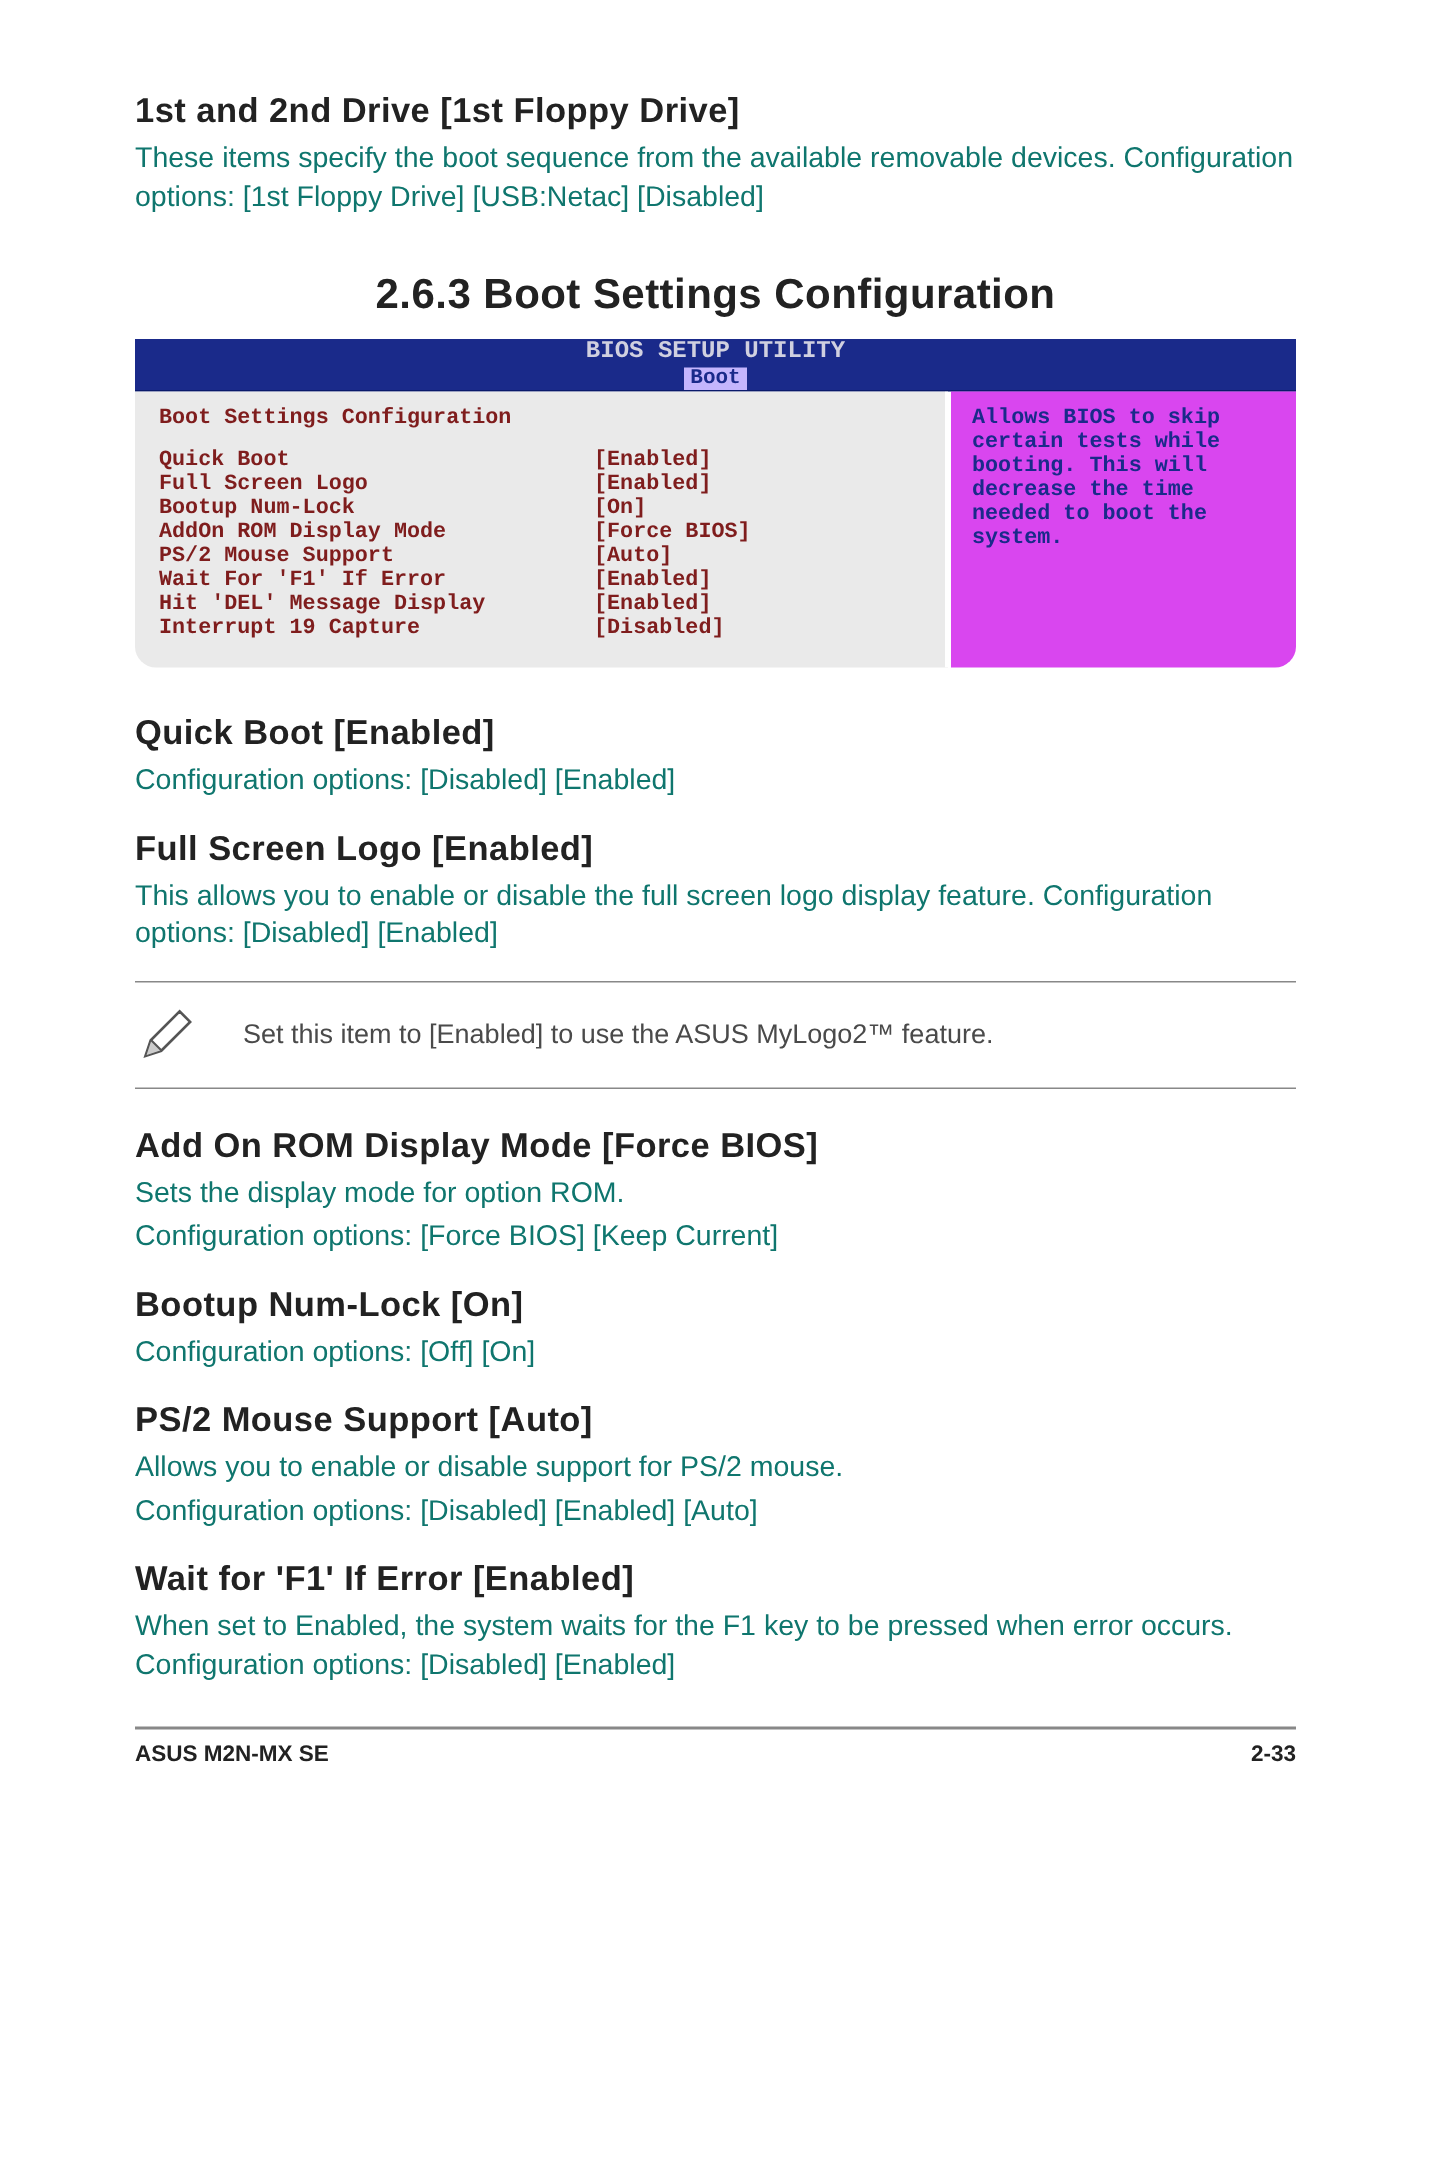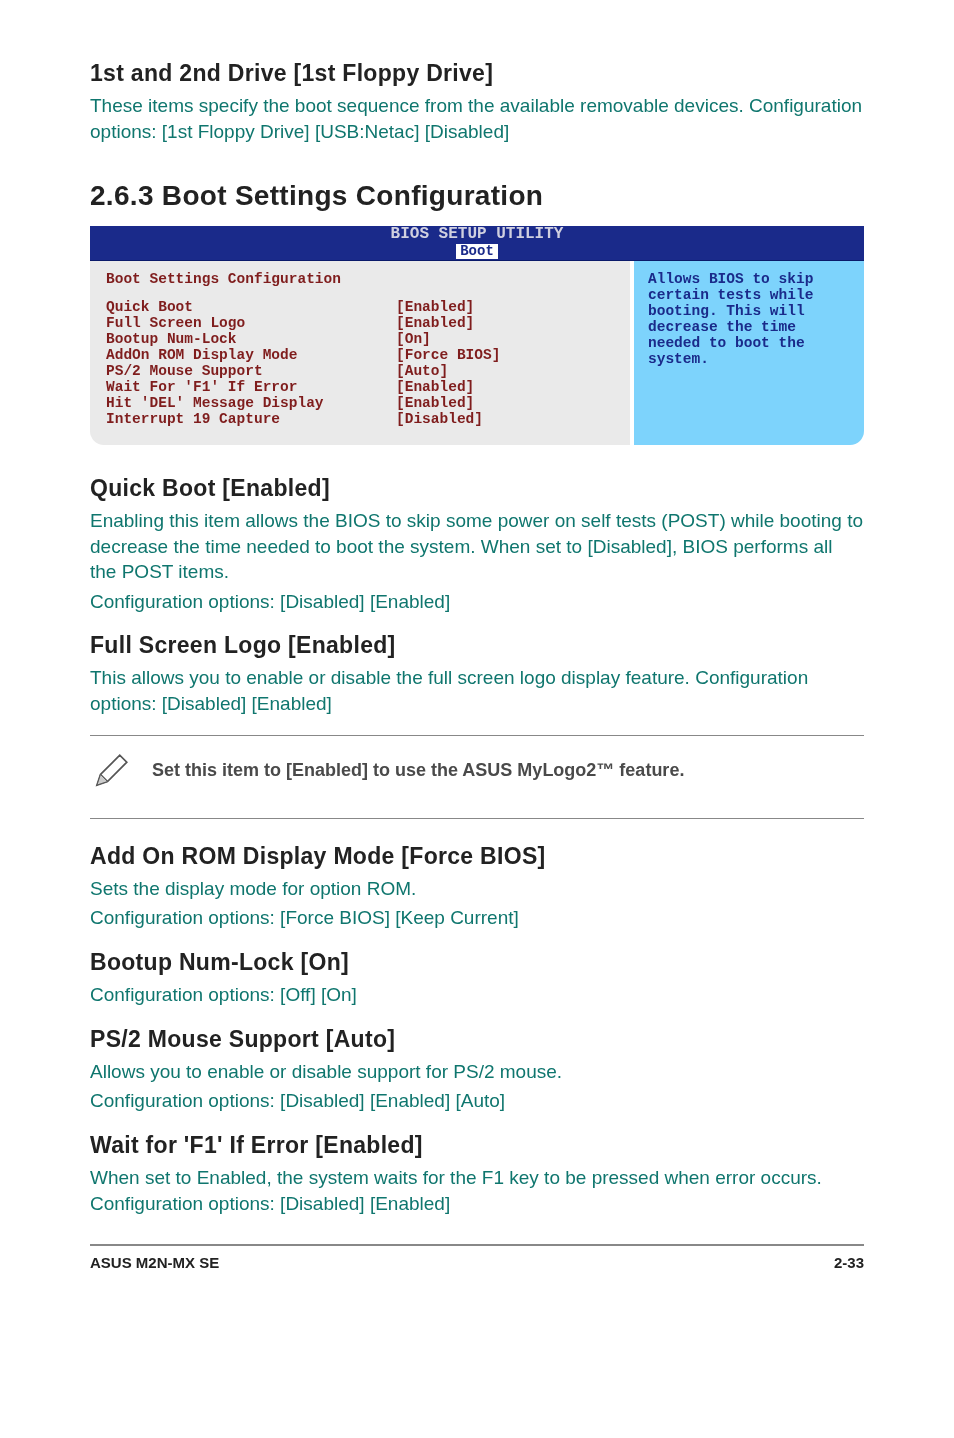--- a/index.html
+++ b/index.html
@@ -15,20 +15,21 @@
       font-weight: bold;
       margin-bottom: 6px;
       letter-spacing: 0.3px;
     }
     h1.section-h1 {
       font-size: 28px;
       font-weight: bold;
       margin-top: 36px;
       margin-bottom: 14px;
       letter-spacing: 0.3px;
+      text-align: center;
     }
     p.body-text {
       font-size: 19px;
       line-height: 1.35;
       color: #0f766e;
       margin-bottom: 4px;
     }
     .bios-box {
       width: 100%;
       margin-top: 10px;
@@ -41,21 +42,21 @@
       font-family: "Courier New", monospace;
       font-weight: bold;
       font-size: 16px;
       text-align: center;
       padding: 0px 0 0px 0;
       line-height: 1.05;
       border-bottom: 1px solid #0a1a6a;
     }
     .bios-header .tab {
       display: inline-block;
-      background: #ffffff;
+      background: #c4b5fd;
       color: #1a2a8a;
       padding: 0 4px;
       font-size: 14px;
       margin-top: 1px;
     }
     .bios-body {
       display: flex;
       font-family: "Courier New", monospace;
       font-size: 14.5px;
       font-weight: bold;
@@ -63,38 +64,37 @@
     .bios-left {
       flex: 1;
       background: #eaeaea;
       color: #7f1d1d;
       padding: 10px 16px 18px 16px;
       border-radius: 0 0 0 14px;
       border-right: 4px solid #fff;
     }
     .bios-right {
       width: 230px;
-      background: #7dd3fc;
+      background: #d946ef;
       color: #1a2a8a;
       padding: 10px 14px 18px 14px;
       border-radius: 0 0 14px 0;
     }
     .bios-row { display: flex; align-items: center; }
     .bios-label { width: 290px; }
     .bios-val { }
     .bios-title { margin-bottom: 12px; }
     .note-box {
       border-top: 1px solid #888;
       border-bottom: 1px solid #888;
       margin: 18px 0 24px 0;
-      padding: 14px 0 26px 0;
+      padding: 14px 0 14px 0;
       display: flex;
       align-items: center;
-      gap: 20px;
-      font-weight: bold;
+      gap: 30px;
     }
     .note-text {
       font-size: 18px;
       color: #4a4a4a;
     }
     .pencil-icon {
       width: 42px;
       height: 42px;
       flex-shrink: 0;
     }
@@ -160,21 +160,20 @@
         </div>
     </div>
     <div class="bios-right">
       <div>Allows BIOS to skip certain tests while booting. This will decrease the time needed to boot the system.</div>
     </div>
   </div>
 </div>
 
 <div class="sub-section">
   <h2 class="section-h2">Quick Boot [Enabled]</h2>
-  <p class="body-text">Enabling this item allows the BIOS to skip some power on self tests (POST) while booting to decrease the time needed to boot the system. When set to [Disabled], BIOS performs all the POST items.</p>
   <p class="body-text">Configuration options: [Disabled] [Enabled]</p>
 </div>
 
 <div class="sub-section">
   <h2 class="section-h2">Full Screen Logo [Enabled]</h2>
   <p class="body-text">This allows you to enable or disable the full screen logo display feature. Configuration options: [Disabled] [Enabled]</p>
 </div>
 
 <div class="note-box">
   <svg class="pencil-icon" viewBox="0 0 48 48">

